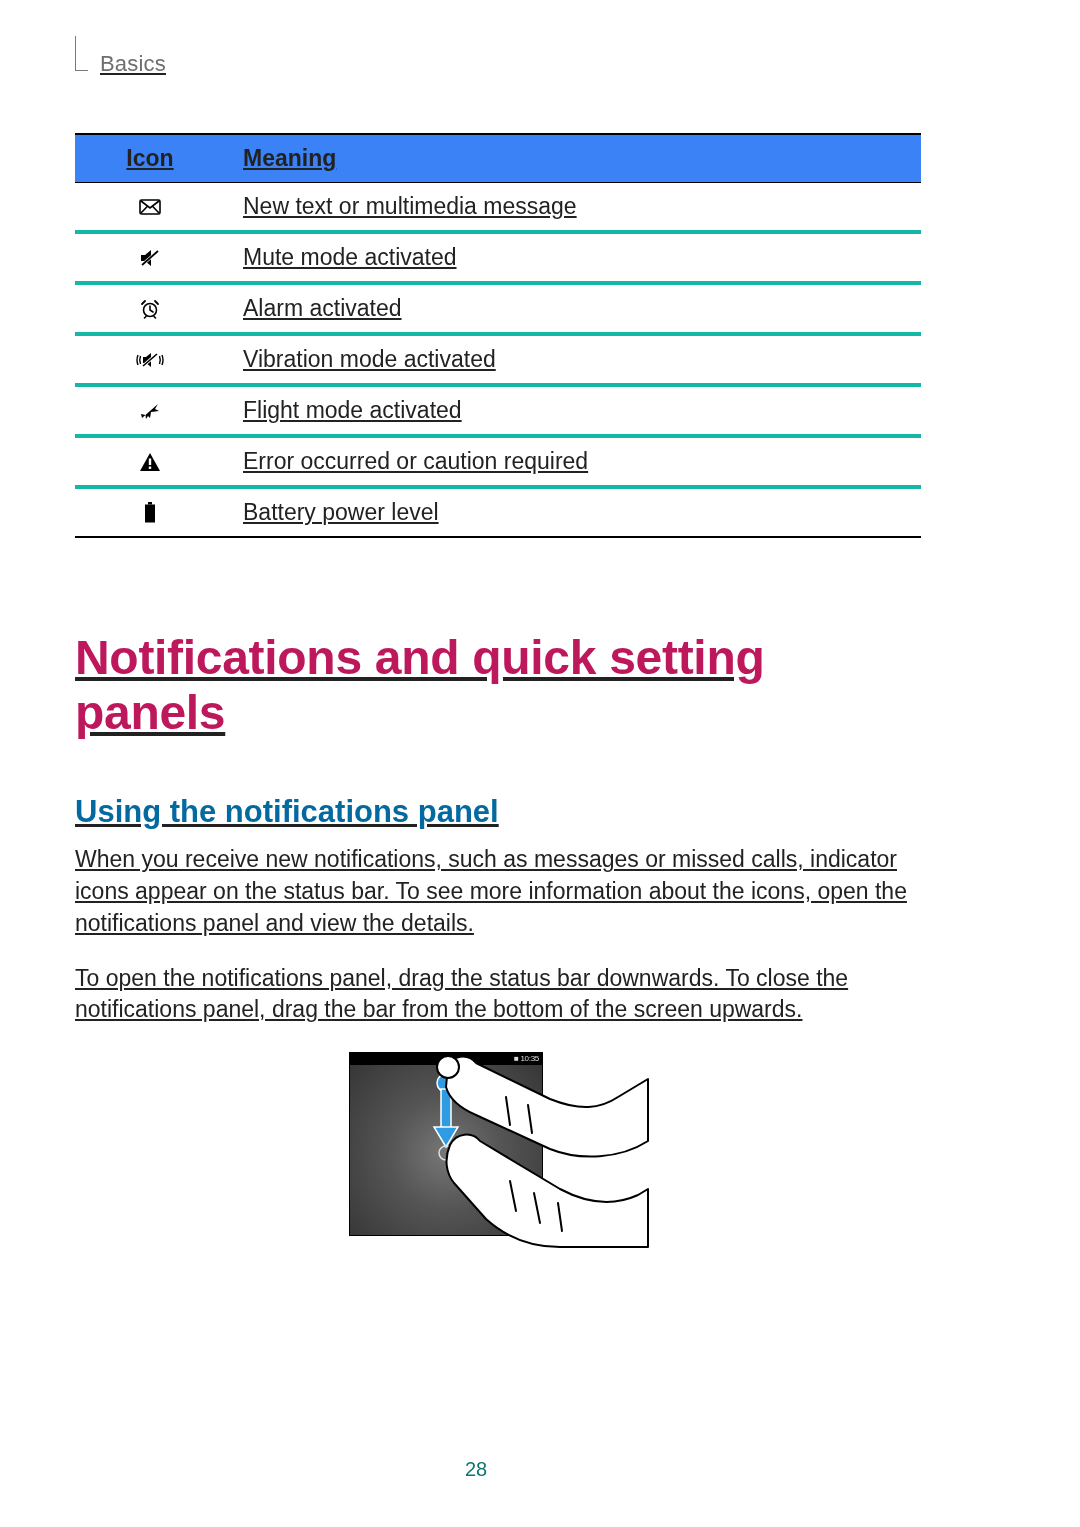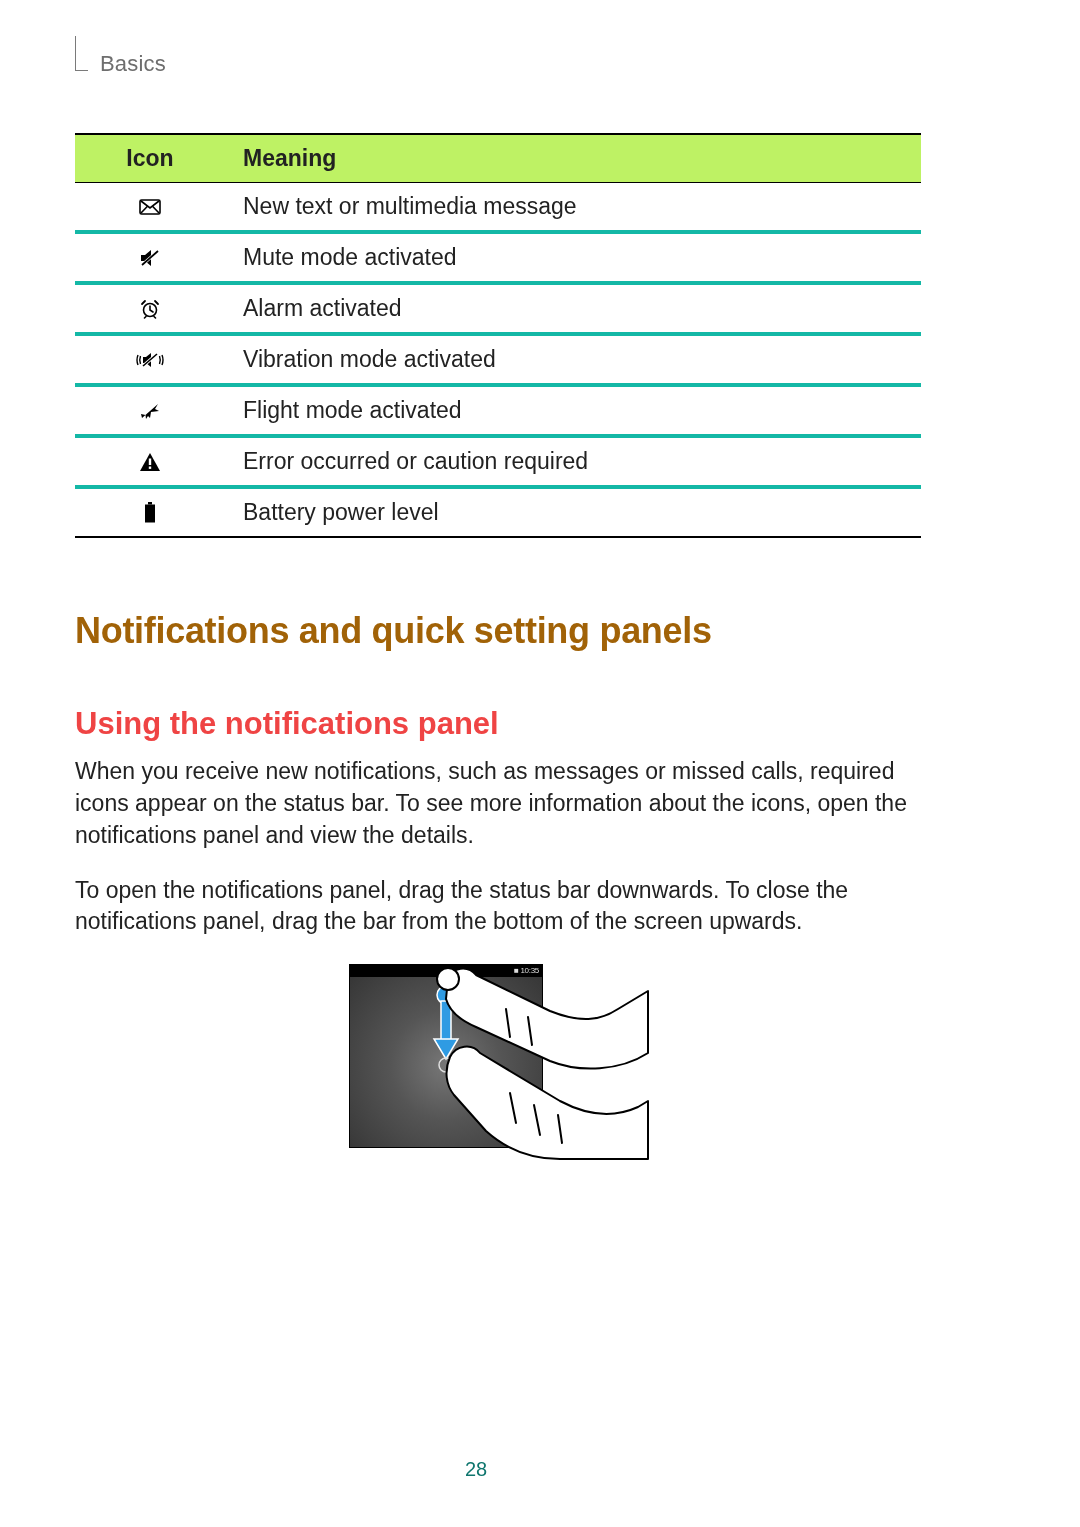--- a/index.html
+++ b/index.html
@@ -11,20 +11,21 @@
     font-family: "Segoe UI", "Helvetica Neue", Arial, "Liberation Sans", sans-serif;
     color: #222;
     -webkit-font-smoothing: antialiased;
   }
   .page {
     position: relative;
     width: 952px;
     height: 1527px;
     box-sizing: border-box;
     padding: 36px 31px 60px 75px;
+    text-decoration: underline;
   }
   
   .header-row {
     display: flex;
     align-items: flex-end;
   }
   .header-tick {
     width: 12px;
     height: 34px;
     border-left: 1.5px solid #7a7a7a;
@@ -51,52 +52,52 @@
     font-size: 23px;
     line-height: 1.35;
     vertical-align: middle;
   }
   .icon-table thead th {
     font-weight: 700;
   }
   .icon-table thead tr {
     border-top: 2px solid #000;
     border-bottom: 1px solid #000;
-    background: #bef264;
+    background: #3b82f6;
   }
   .icon-table tbody tr {
     border-bottom: 4px solid #14b8a6;
   }
   .icon-table tbody tr:last-child {
     border-bottom: 2px solid #000;
   }
   .icon-table .col-icon {
     width: 150px;
     text-align: center;
     padding-left: 0;
     padding-right: 0;
   }
   .icon-table .col-icon svg {
     display: block;
     margin: 0 auto;
   }
 
   
   .h1 {
-    margin-top: 72px;
-    font-size: 36px;
+    margin-top: 92px;
+    font-size: 48px;
     font-weight: 700;
-    color: #a16207;
+    color: #be185d;
     letter-spacing: -0.3px;
   }
   .h2 {
     margin-top: 54px;
     font-size: 31px;
     font-weight: 700;
-    color: #ef4444;
+    color: #0369a1;
   }
   .body-p {
     margin-top: 14px;
     font-size: 23px;
     line-height: 1.38;
     color: #222;
     max-width: 930px;
   }
   .body-p + .body-p {
     margin-top: 10px;
@@ -238,21 +239,21 @@
             <rect x="2" y="2.5" width="10" height="18" fill="#000"></rect>
           </svg>
         </td>
         <td>Battery power level</td>
       </tr>
     </tbody>
   </table>
 
   <div class="h1">Notifications and quick setting panels</div>
   <div class="h2">Using the notifications panel</div>
-  <p class="body-p">When you receive new notifications, such as messages or missed calls, required icons appear on the status bar. To see more information about the icons, open the notifications panel and view the details.</p>
+  <p class="body-p">When you receive new notifications, such as messages or missed calls, indicator icons appear on the status bar. To see more information about the icons, open the notifications panel and view the details.</p>
   <p class="body-p">To open the notifications panel, drag the status bar downwards. To close the notifications panel, drag the bar from the bottom of the screen upwards.</p>
 
   <div class="illus-wrap">
     <div class="illus-frame">
       <div class="illus-screen"></div>
       <div class="illus-status">■ 10:35</div>
 
       <svg class="illus-arrow" width="28" height="90" viewBox="0 0 28 90">
         <circle cx="14" cy="10" r="9" fill="#2f9be3" stroke="#fff" stroke-width="1.5"></circle>
         <rect x="9" y="16" width="10" height="40" fill="#2f9be3" stroke="#fff" stroke-width="1.5"></rect>

